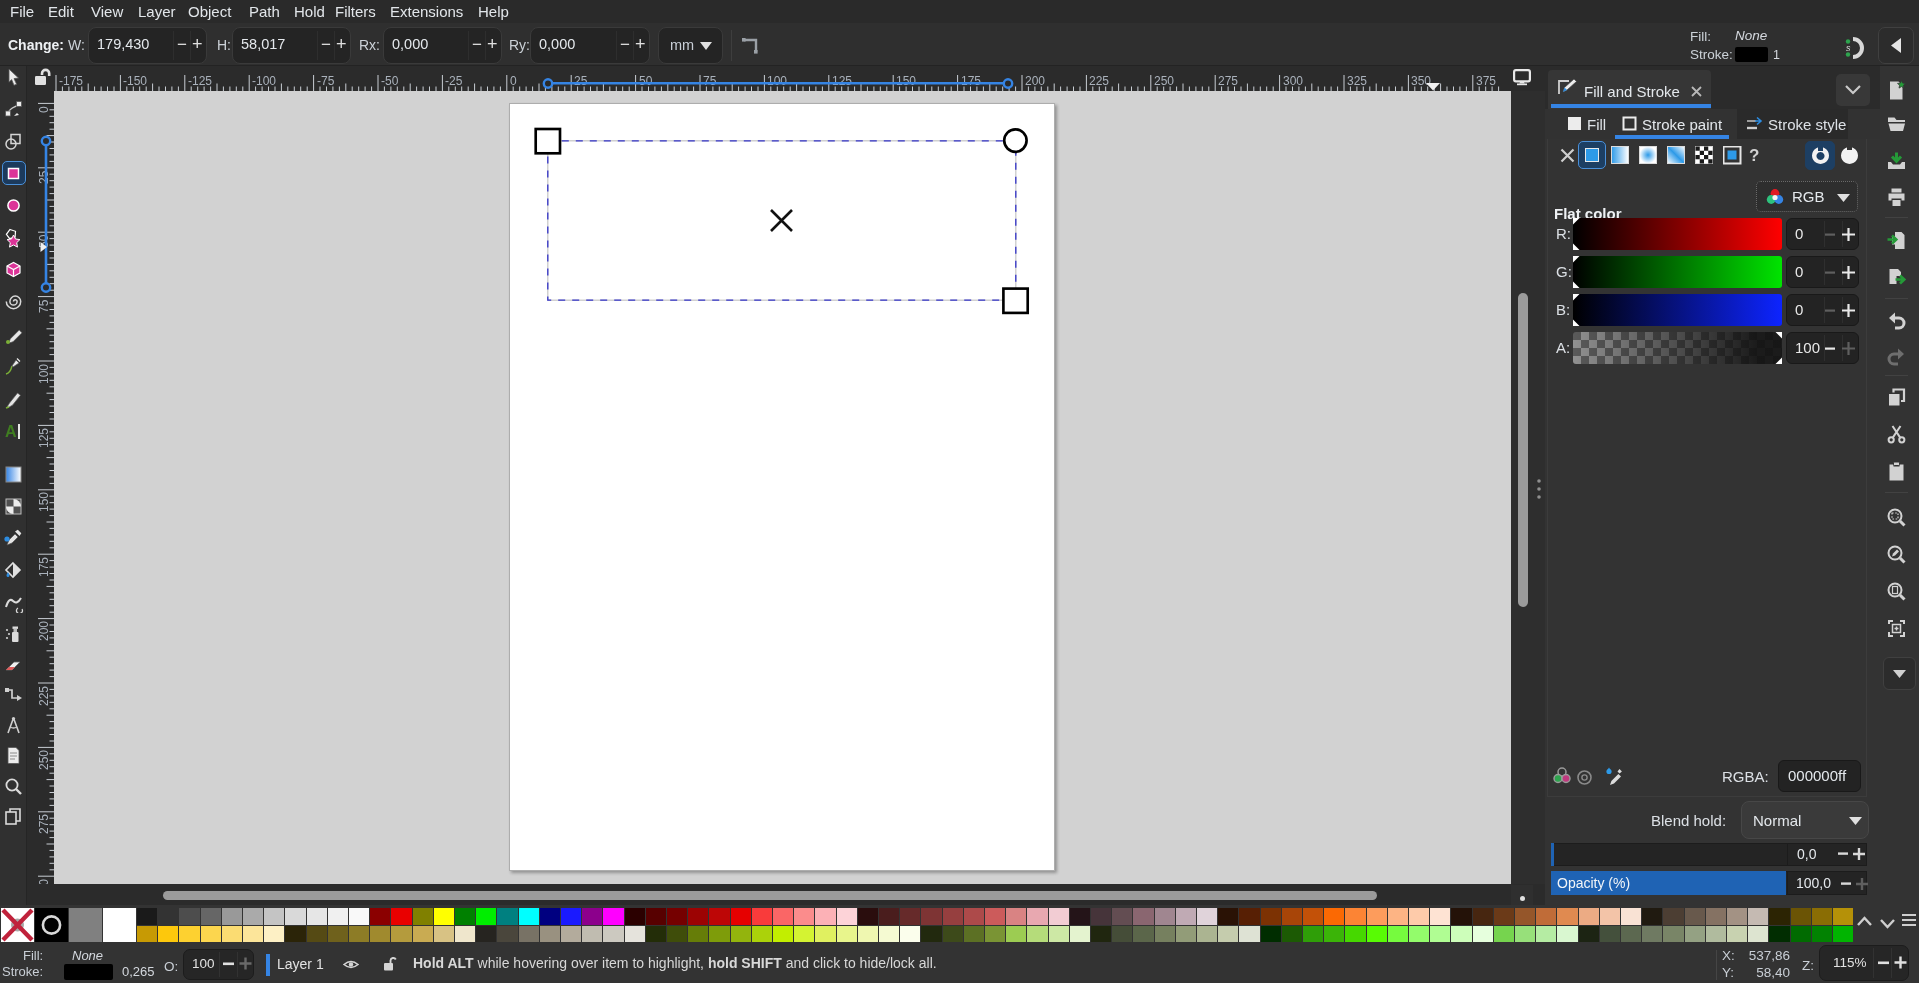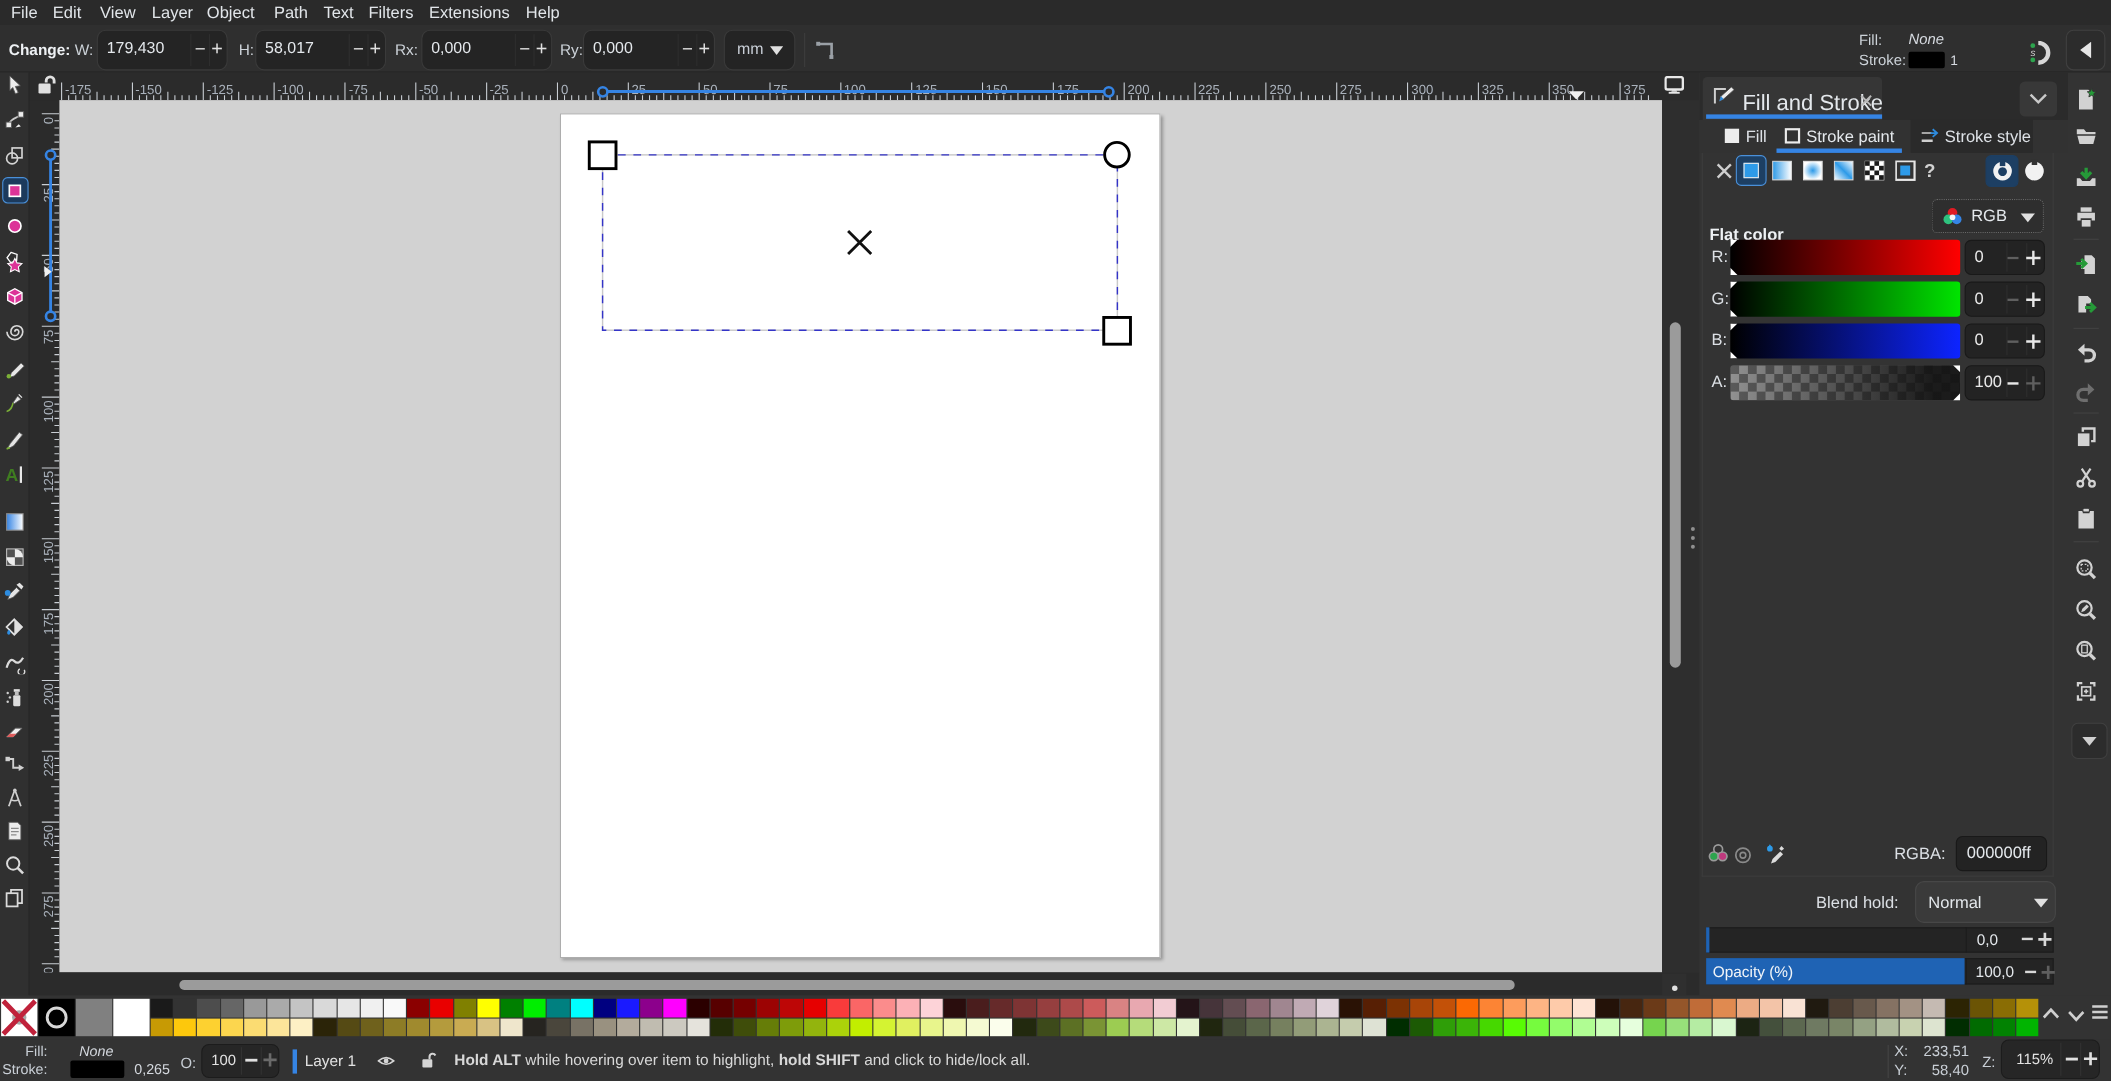--- a/index.html
+++ b/index.html
@@ -10,21 +10,21 @@
 svg{position:absolute;display:block;}
 </style></head><body>
 <div id="app">
 <div class="abs" style="left:0;top:0;width:1919px;height:23px;background:#2a2a2a;"></div>
 <div class="txt" style="left:10px;top:3px;font-size:15px;color:#e2e6ea;font-weight:normal;">File</div>
 <div class="txt" style="left:48px;top:3px;font-size:15px;color:#e2e6ea;font-weight:normal;">Edit</div>
 <div class="txt" style="left:91px;top:3px;font-size:15px;color:#e2e6ea;font-weight:normal;">View</div>
 <div class="txt" style="left:138px;top:3px;font-size:15px;color:#e2e6ea;font-weight:normal;">Layer</div>
 <div class="txt" style="left:188px;top:3px;font-size:15px;color:#e2e6ea;font-weight:normal;">Object</div>
 <div class="txt" style="left:249px;top:3px;font-size:15px;color:#e2e6ea;font-weight:normal;">Path</div>
-<div class="txt" style="left:294px;top:3px;font-size:15px;color:#e2e6ea;font-weight:normal;">Text</div>
+<div class="txt" style="left:294px;top:3px;font-size:15px;color:#e2e6ea;font-weight:normal;">Hold</div>
 <div class="txt" style="left:335px;top:3px;font-size:15px;color:#e2e6ea;font-weight:normal;">Filters</div>
 <div class="txt" style="left:390px;top:3px;font-size:15px;color:#e2e6ea;font-weight:normal;">Extensions</div>
 <div class="txt" style="left:478px;top:3px;font-size:15px;color:#e2e6ea;font-weight:normal;">Help</div>
 <div class="abs" style="left:0;top:23px;width:1919px;height:43px;background:#2f2f2f;border-bottom:1px solid #232323;"></div>
 <div class="txt" style="left:8px;top:37px;font-size:14px;color:#eef1f4;font-weight:bold;">Change:</div>
 <div class="txt" style="left:68px;top:37px;font-size:14px;color:#ccd2d8;font-weight:normal;">W:</div>
 <div class="ibox" style="left:88px;top:27px;width:119px;height:37px;"></div>
 <div class="txt" style="left:97px;top:36px;font-size:14.5px;color:#e4e8ec;font-weight:normal;text-align:right;">179,430</div>
 <div class="txt" style="left:177px;top:35px;font-size:17px;color:#e0e0e0;font-weight:normal;">−</div>
 <div class="txt" style="left:192px;top:34px;font-size:18px;color:#e0e0e0;font-weight:normal;">+</div>
@@ -272,21 +272,21 @@
 <div class="abs" style="left:1519.5px;top:895.5px;width:5px;height:5px;background:#e0e0e0;border-radius:50%;"></div>
 <div class="abs" style="left:1545px;top:66px;width:335px;height:839px;background:#333;"></div>
 <div class="abs" style="left:1545px;top:66px;width:335px;height:43px;background:#2b2b2b;"></div>
 <div class="abs" style="left:1548px;top:70px;width:163px;height:39px;background:#363636;border-radius:4px 4px 0 0;"></div>
 <div class="abs" style="left:1551px;top:104px;width:160px;height:4px;background:#3584e4;"></div>
 <svg style="left:1557px;top:77px" width="22" height="22">
       <path d="M2,17 V4 h10" stroke="#cfcfcf" stroke-width="1.8" fill="none"></path>
       <path d="M6,15 l1.5,-4.5 L17,2 l2.5,2.5 -9.5,8.5 -4,2 z" fill="#ececec" stroke="#444" stroke-width="0.7"></path>
       <path d="M6,15 l1.5,-4.5 2.5,2.5 z" fill="#2d8ce0"></path>
     </svg>
-<div class="txt" style="left:1584px;top:83px;font-size:20px;color:#e4e8ec;font-weight:normal;">Fill and Stroke</div>
+<div class="txt" style="left:1584px;top:83px;font-size:15px;color:#e4e8ec;font-weight:normal;">Fill and Stroke</div>
 <svg style="left:1690px;top:85px" width="13" height="13">
       <path d="M2,2 L11,11 M11,2 L2,11" stroke="#b8b8b8" stroke-width="1.8"></path>
     </svg>
 <div class="abs" style="left:1836px;top:74px;width:34px;height:32px;background:#383838;border-radius:5px;"></div>
 <svg style="left:1844px;top:84px" width="18" height="12">
       <path d="M2,2 L9,9 L16,2" stroke="#c9c9c9" stroke-width="2.2" fill="none"></path>
     </svg>
 <div class="abs" style="left:1545px;top:109px;width:335px;height:30px;background:#323232;"></div>
 <div class="abs" style="left:1737px;top:109px;width:111px;height:30px;background:#2a2a2a;"></div>
 <svg style="left:1567px;top:116px" width="16" height="16">
@@ -766,21 +766,21 @@
       <path d="M1,7.5 Q8,1.5 15,7.5 Q8,13.5 1,7.5 Z" fill="none" stroke="#d5d5d5" stroke-width="1.5"></path>
       <circle cx="8" cy="7.5" r="2.2" fill="#d5d5d5"></circle>
     </svg>
 <svg style="left:382px;top:956px" width="15" height="16">
       <rect x="2" y="7" width="9" height="7.5" rx="1" fill="#d5d5d5"></rect>
       <path d="M8.5,7 V4.5 a2.8,2.8 0 0 1 5.3,-1" stroke="#d5d5d5" stroke-width="1.9" fill="none"></path>
     </svg>
 <div class="txt" style="left:413px;top:955px;font-size:14px;color:#d8d8d8;"><b>Hold ALT</b> while hovering over item to highlight, <b>hold SHIFT</b> and click to hide/lock all.</div>
 <div class="abs" style="left:1716px;top:950px;width:1px;height:30px;background:#454545;"></div>
 <div class="txt" style="left:1722px;top:948px;font-size:13.5px;color:#c9cfd6;font-weight:normal;">X:</div>
-<div class="txt" style="left:1730px;top:948px;width:60px;text-align:right;font-size:13.5px;color:#c9cfd6;">233,51</div>
+<div class="txt" style="left:1730px;top:948px;width:60px;text-align:right;font-size:13.5px;color:#c9cfd6;">537,86</div>
 <div class="txt" style="left:1722px;top:965px;font-size:13.5px;color:#c9cfd6;font-weight:normal;">Y:</div>
 <div class="txt" style="left:1730px;top:965px;width:60px;text-align:right;font-size:13.5px;color:#c9cfd6;">58,40</div>
 <div class="txt" style="left:1802px;top:958px;font-size:13.5px;color:#c9cfd6;font-weight:normal;">Z:</div>
 <div class="abs" style="left:1819px;top:945px;width:90px;height:36px;background:#262626;border:1px solid #1c1c1c;border-radius:7px;"></div>
 <div class="abs" style="left:1873px;top:948px;width:1px;height:30px;background:#323232;"></div>
 <div class="abs" style="left:1891px;top:948px;width:1px;height:30px;background:#323232;"></div>
 <div class="txt" style="left:1833px;top:955px;font-size:13.5px;color:#e2e2e2;font-weight:normal;">115%</div>
 <svg style="left:1876px;top:961px" width="15" height="4">
       <rect x="2" y="0.5" width="11" height="2.6" fill="#e0e0e0"></rect>
     </svg>

